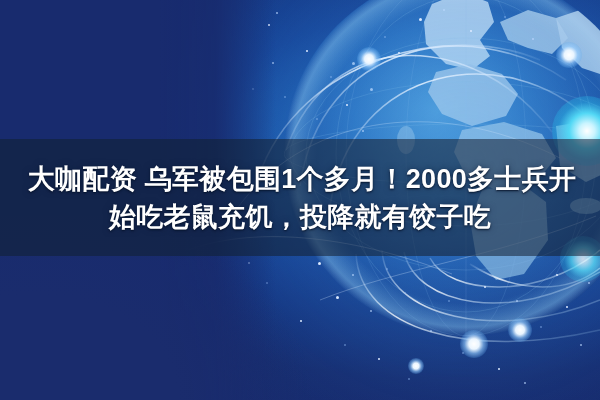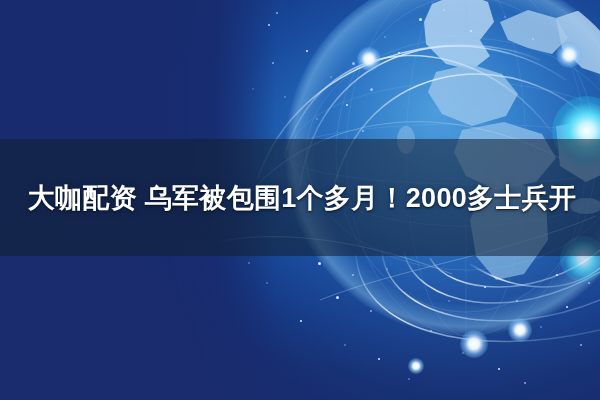--- a/index.html
+++ b/index.html
@@ -308,15 +308,16 @@
   <div class="sparkle soft" style="left:248px; top:262px; width:2px; height:2px;"></div>
   <div class="sparkle dim" style="left:266px; top:282px; width:2px; height:2px;"></div>
 
   <div class="bg-left-flat"></div>
   <div class="bg-bottom-left"></div>
 
   <div class="caption-band"></div>
 
   <div class="headline">
     <div class="hl-line l1">大咖配资 乌军被包围1个多月！2000多士兵开</div>
+    <div class="hl-line l2">始吃老鼠充饥，投降就有饺子吃</div>
   </div>
 
 </div>
 
 </body></html>

